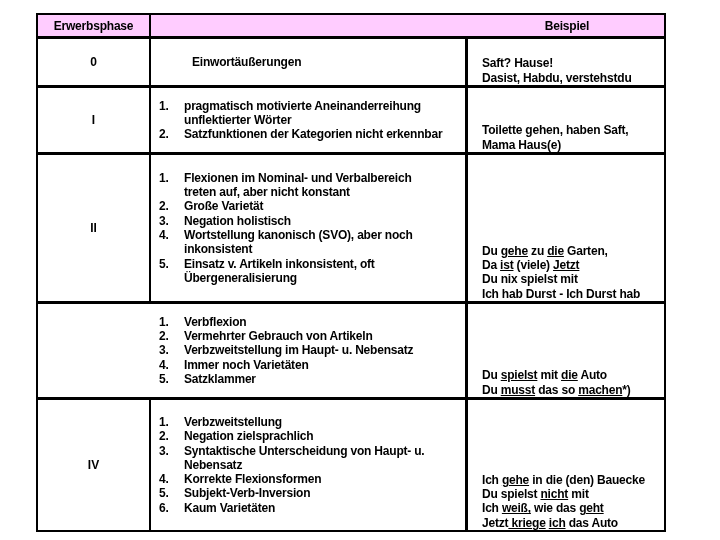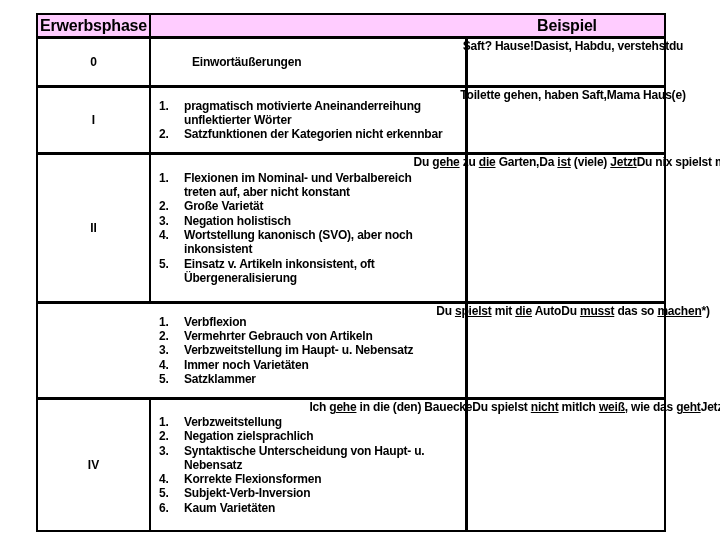--- a/index.html
+++ b/index.html
@@ -41,21 +41,21 @@
   }
   .c1 { left: 0; width: 113px; border-right: 2px solid #000; }
   .c2 { left: 113px; width: 317px; border-right: 3px solid #000; }
   .c3 { left: 432px; right: 0; }
   .header { background: #ffccff; }
   .header .cell {
     display: flex;
     align-items: center;
     justify-content: center;
     font-weight: bold;
-    font-size: 16px;
+    font-size: 12px;
     letter-spacing: -0.2px;
   }
   .phase {
     display: flex;
     align-items: center;
     justify-content: center;
     font-weight: bold;
     font-size: 12px;
   }
   .content {
@@ -82,22 +82,22 @@
     line-height: 14.3px;
     letter-spacing: -0.2px;
   }
   ol.list li .num {
     width: 25px;
     flex: 0 0 25px;
   }
   ol.list li .txt { flex: 1; }
   .example {
     display: flex;
-    flex-direction: row;
-    justify-content: center;
+    flex-direction: column;
+    justify-content: flex-end;
     padding-left: 12px;
     font-weight: bold;
     line-height: 14.3px;
     letter-spacing: -0.2px;
   }
   .ex-line { white-space: nowrap; }
   .u { text-decoration: underline; }
 </style>
 </head>
 <body>
@@ -163,20 +163,21 @@
           <li>
             <span class="num">5.</span>
             <span class="txt">Einsatz v. Artikeln inkonsistent, oft Übergeneralisierung</span>
           </li>
         </ol>
     </div>
     <div class="cell c3 example">
         <div class="ex-line"><span>Du </span><span class="u">gehe</span><span> zu </span><span class="u">die</span><span> Garten,</span></div>
         <div class="ex-line"><span>Da </span><span class="u">ist</span><span> (viele) </span><span class="u">Jetzt </span></div>
         <div class="ex-line"><span>Du nix spielst mit</span></div>
+        <div class="ex-line"><span>Ich hab Durst - Ich Durst hab</span></div>
       </div>
   </div>
 
   <div class="row" style="top:289px; height:96px;">
     <div class="cell c2 content">
       <ol class="list">
           <li>
             <span class="num">1.</span>
             <span class="txt">Verbflexion</span>
           </li>

